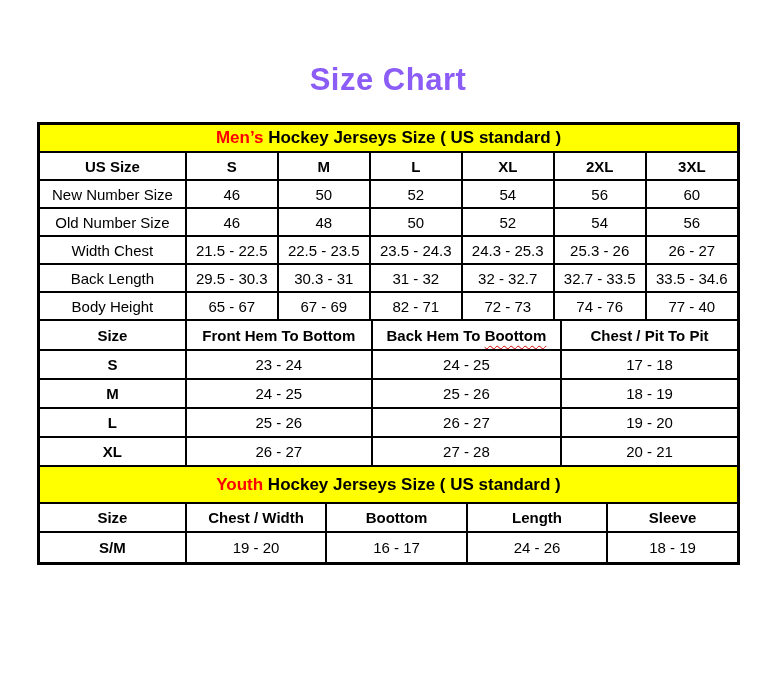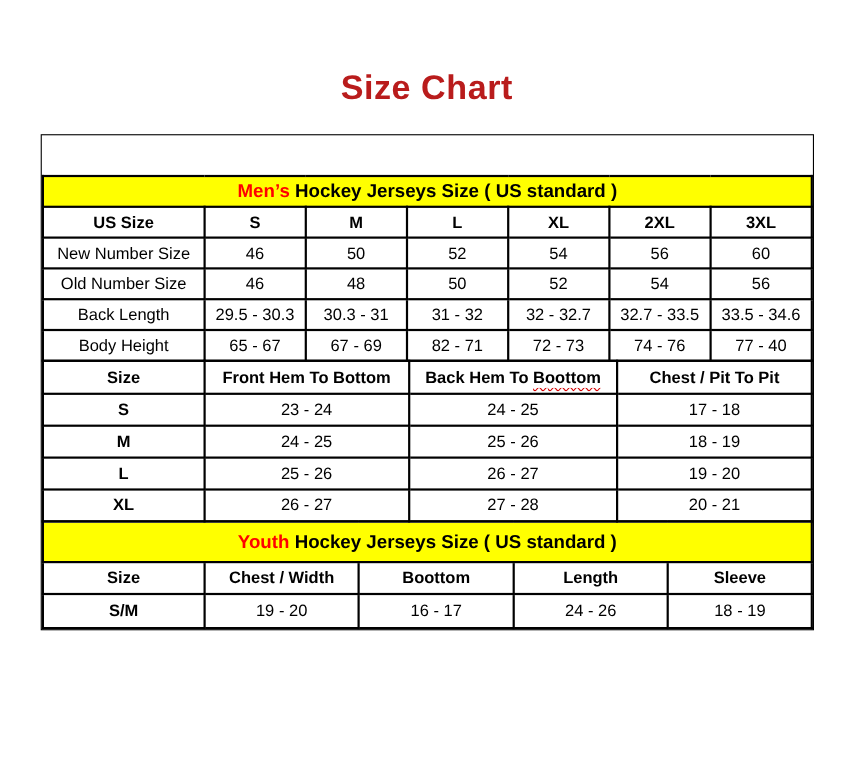--- a/index.html
+++ b/index.html
@@ -9,21 +9,21 @@
     position:relative; overflow:hidden;
   }
   .title {
     margin:62px 0 0 0; text-align:center;
     font-size:31px; font-weight:bold; letter-spacing:0.5px;
   }
   .chart {
     position:absolute; left:37px; top:122px; width:701px;
     border:1px solid #000; background:#fff;
   }
-  table { border-collapse:collapse; width:100%; table-layout:fixed;margin-top:36px; }
+  table { border-collapse:collapse; width:100%; table-layout:fixed; }
   table + table { margin-top:-2px; }
   td, th {
     border:2px solid #000; text-align:center; vertical-align:middle;
     padding:0 2px; font-size:15px; overflow:hidden; white-space:nowrap;
   }
   .band td {
     background:#FFFF00; font-weight:bold; font-size:17px; height:35px;
   }
   .head th { font-weight:bold; }
   .men .head th, .men td { height:26px; }
@@ -39,21 +39,21 @@
     text-decoration-line:underline;
     text-decoration-style:wavy;
     text-decoration-color:#D40000;
     text-decoration-thickness:1px;
     text-underline-offset:4px;
   }
 </style>
 </head>
 <body>
 
-<h1 class="title" style="color:#b91c1c;">Size Chart</h1>
+<h1 class="title" style="color:#8b5cf6;">Size Chart</h1>
 
 <div class="chart">
 
   <table class="men">
     <colgroup>
       <col style="width:21%">
         <col style="width:13.16%">
         <col style="width:13.16%">
         <col style="width:13.16%">
         <col style="width:13.16%">
@@ -83,20 +83,29 @@
       <td class="val">60</td>
     </tr>
     <tr>
       <td class="lbl">Old Number Size</td>
       <td class="val">46</td>
       <td class="val">48</td>
       <td class="val">50</td>
       <td class="val">52</td>
       <td class="val">54</td>
       <td class="val">56</td>
+    </tr>
+    <tr>
+      <td class="lbl">Width Chest</td>
+      <td class="val">21.5 - 22.5</td>
+      <td class="val">22.5 - 23.5</td>
+      <td class="val">23.5 - 24.3</td>
+      <td class="val">24.3 - 25.3</td>
+      <td class="val">25.3 - 26</td>
+      <td class="val">26 - 27</td>
     </tr>
     <tr>
       <td class="lbl">Back Length</td>
       <td class="val">29.5 - 30.3</td>
       <td class="val">30.3 - 31</td>
       <td class="val">31 - 32</td>
       <td class="val">32 - 32.7</td>
       <td class="val">32.7 - 33.5</td>
       <td class="val">33.5 - 34.6</td>
     </tr>

